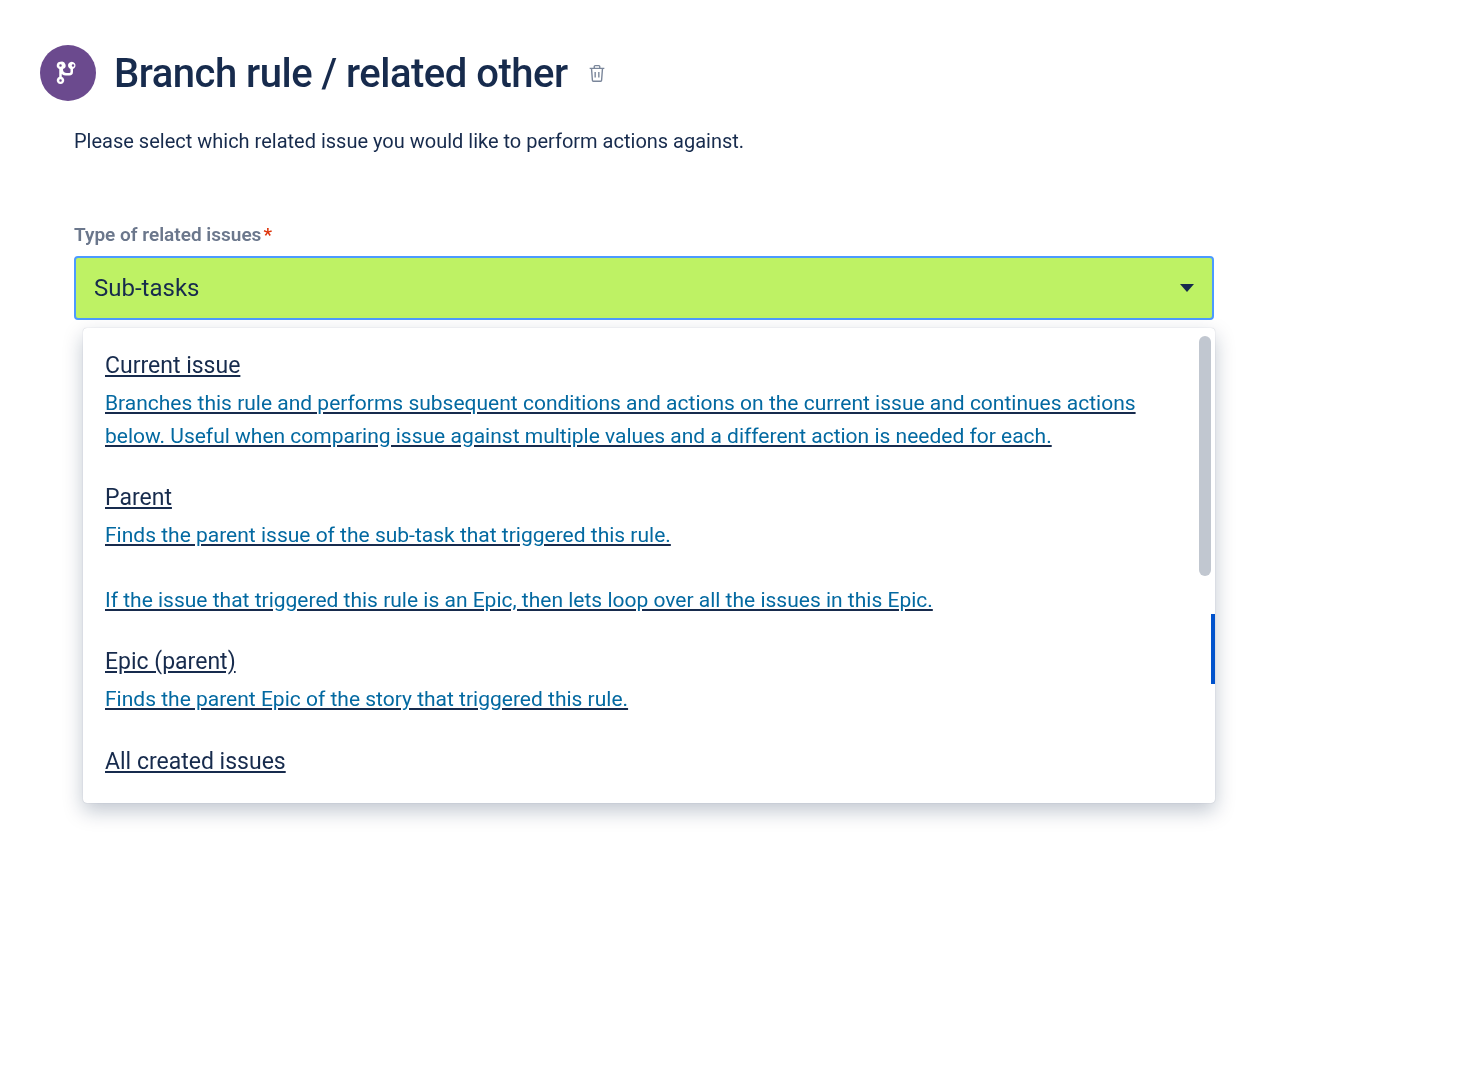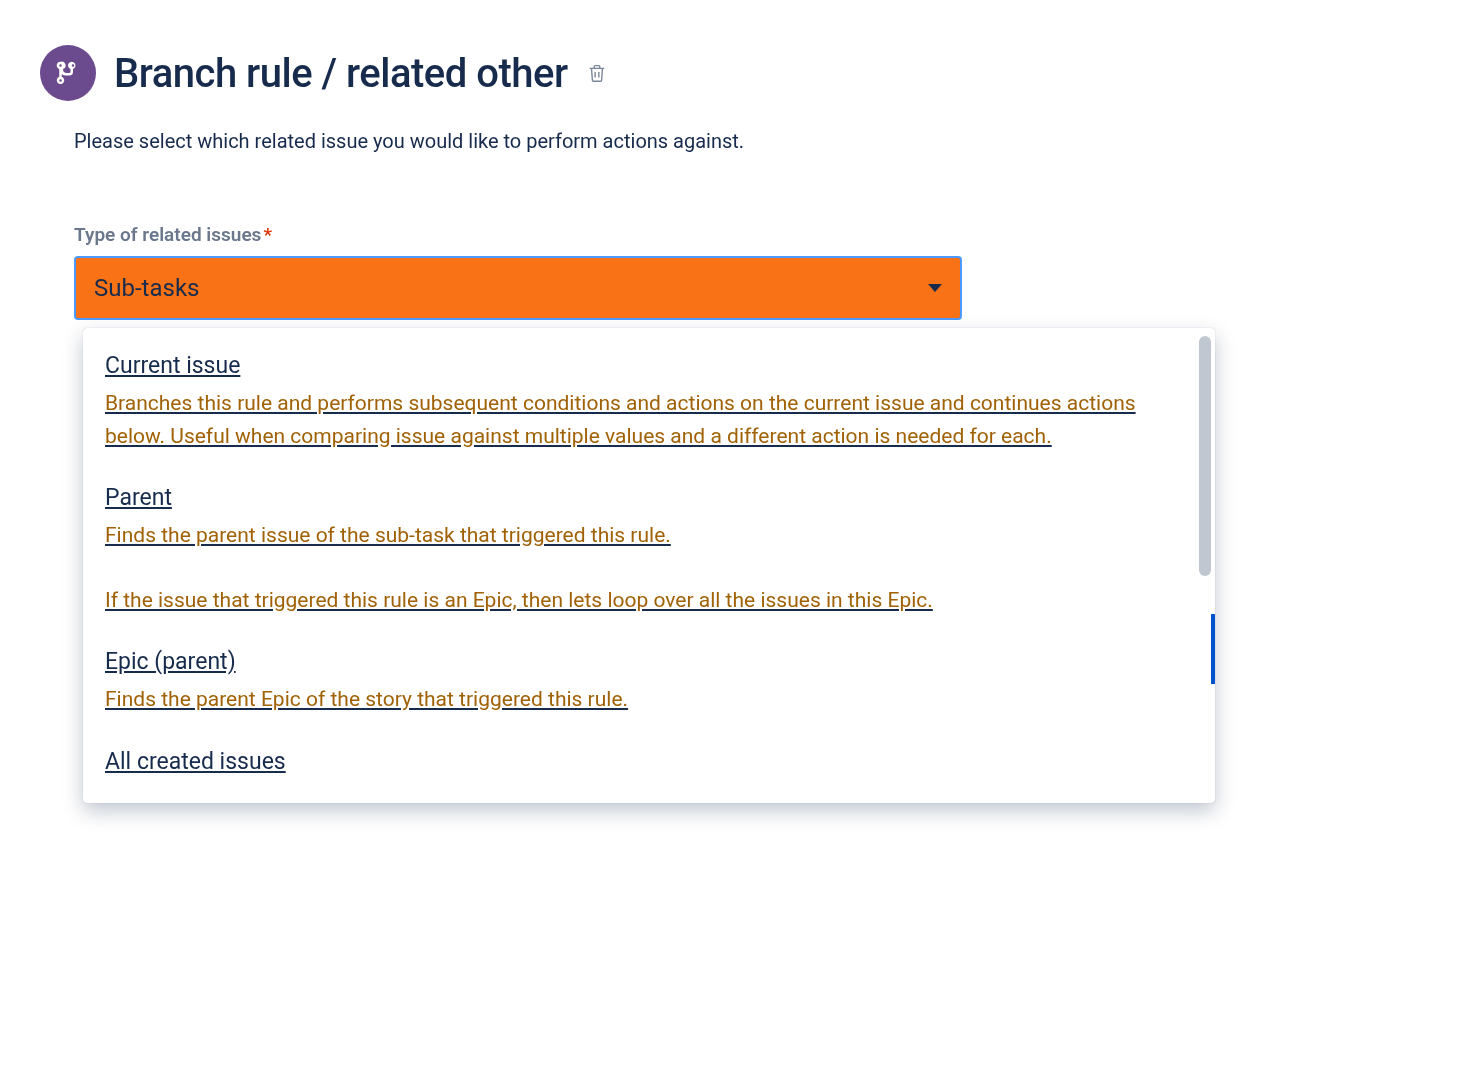--- a/index.html
+++ b/index.html
@@ -67,30 +67,30 @@
       font-size: 19px;
       color: #6B778C;
       font-weight: 600;
       margin-bottom: 10px;
     }
     .required-star {
       color: #DE350B;
       margin-left: 2px;
     }
     .select-box {
-      width: 888px;
+      width: 1140px;
       border: 2px solid #4C9AFF;
       border-radius: 4px;
       padding: 16px 18px;
       display: flex;
       align-items: center;
       justify-content: space-between;
       font-size: 24px;
       color: #172B4D;
-      background: #f97316;
+      background: #bef264;
       cursor: pointer;
     }
     .chevron-down {
       width: 0;
       height: 0;
       border-left: 7px solid transparent;
       border-right: 7px solid transparent;
       border-top: 8px solid #172B4D;
     }
     .dropdown {
@@ -112,21 +112,21 @@
       padding: 12px 22px 20px 22px;
       cursor: pointer;
     }
     .option-title {
       font-size: 23px;
       color: #172B4D;
       margin-bottom: 8px;
     }
     .option-desc {
       font-size: 21px;
-      color: #a16207;
+      color: #0369a1;
       line-height: 1.55;
     }
     .scrollbar-track {
       position: absolute;
       right: 4px;
       top: 8px;
       width: 12px;
       height: 240px;
       background: #C1C7D0;
       border-radius: 6px;

